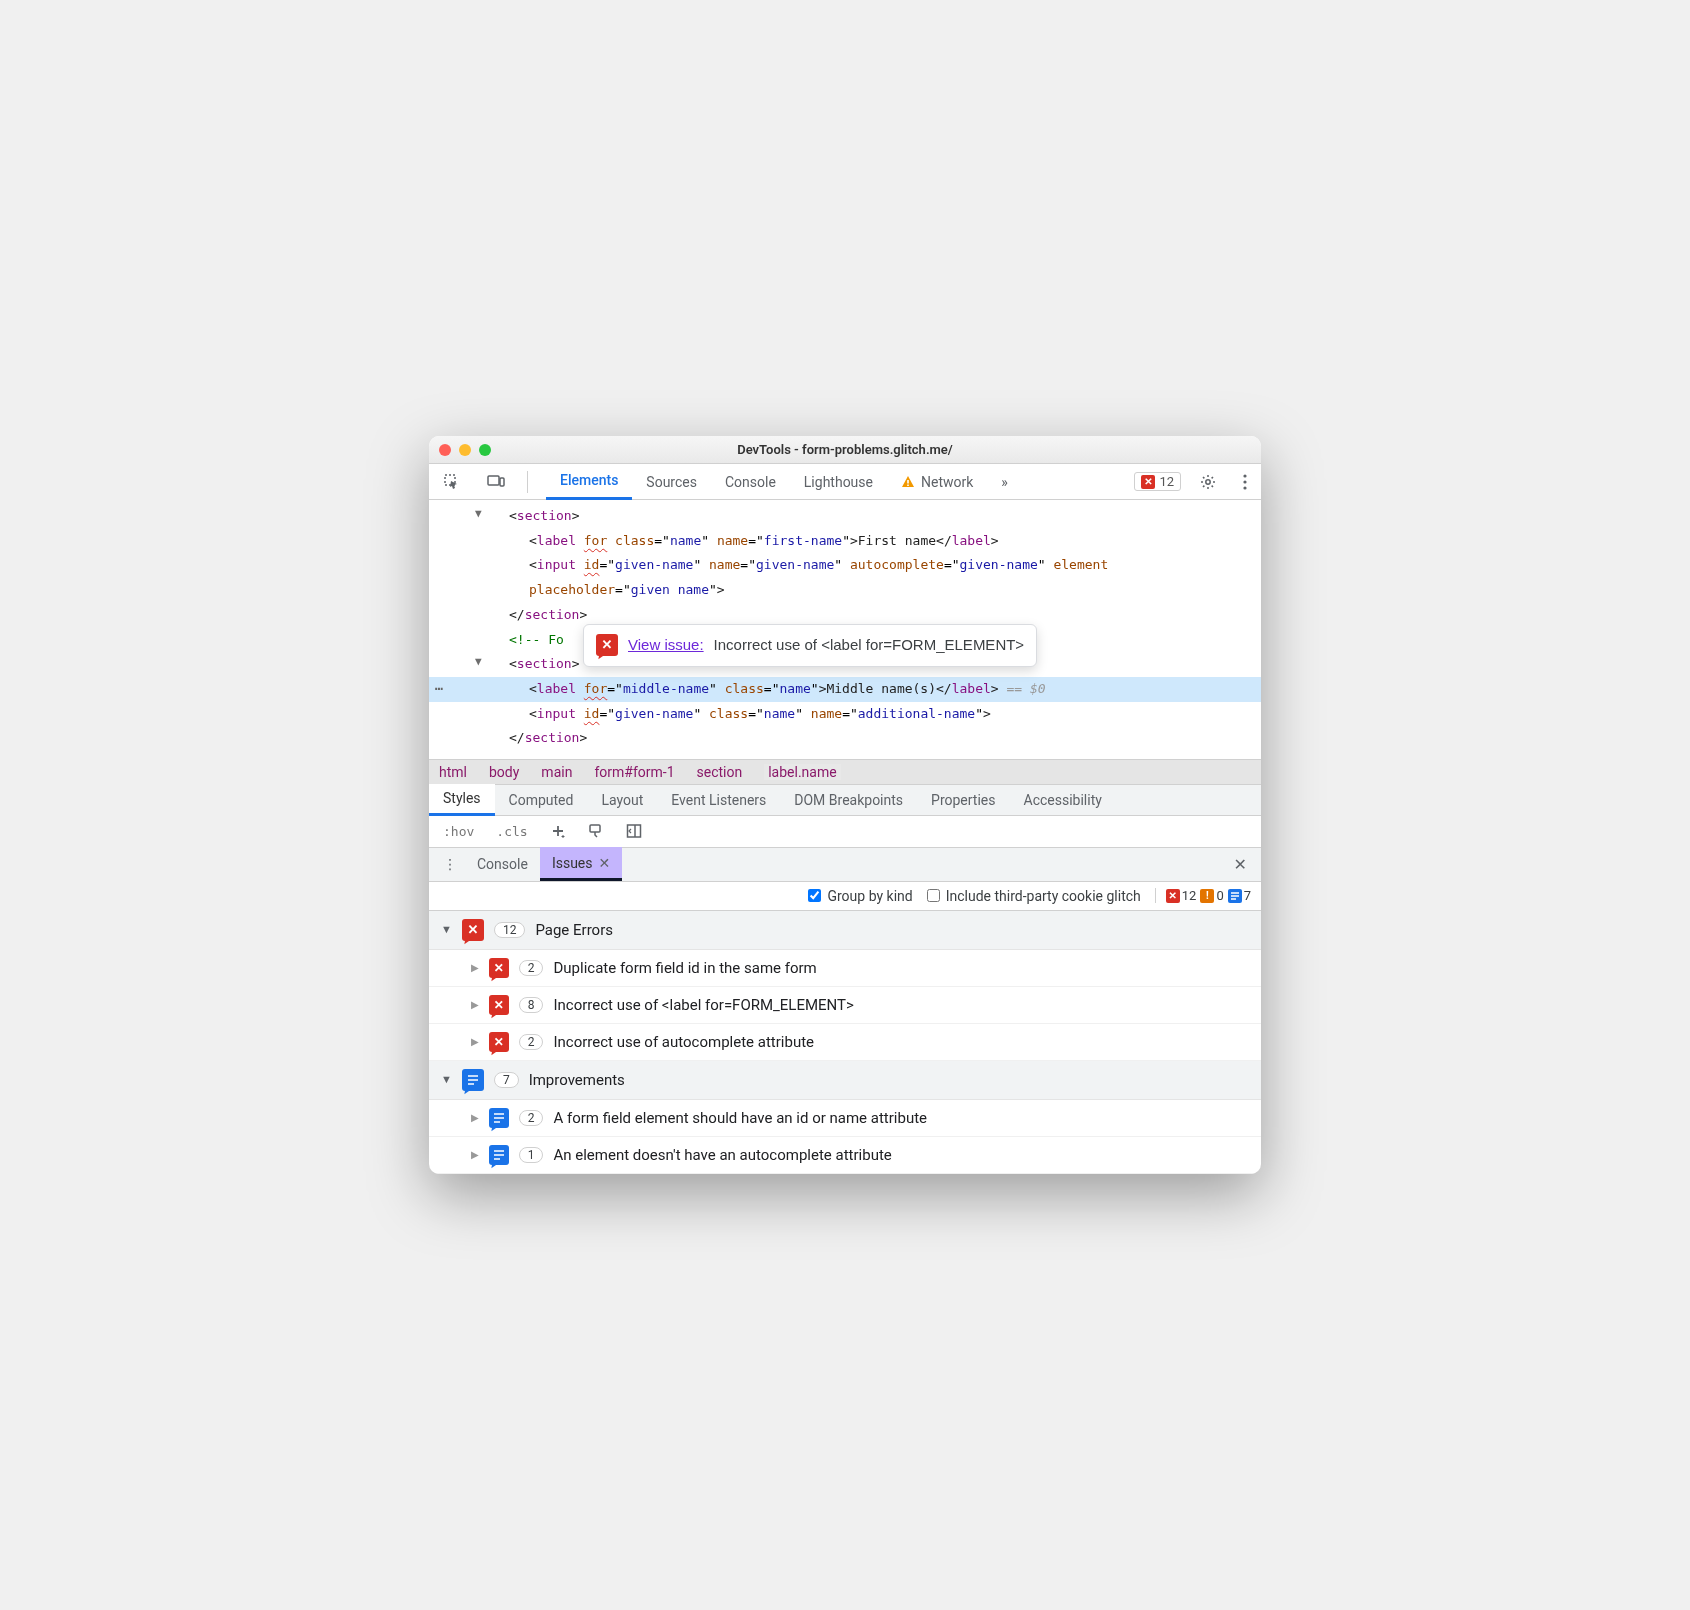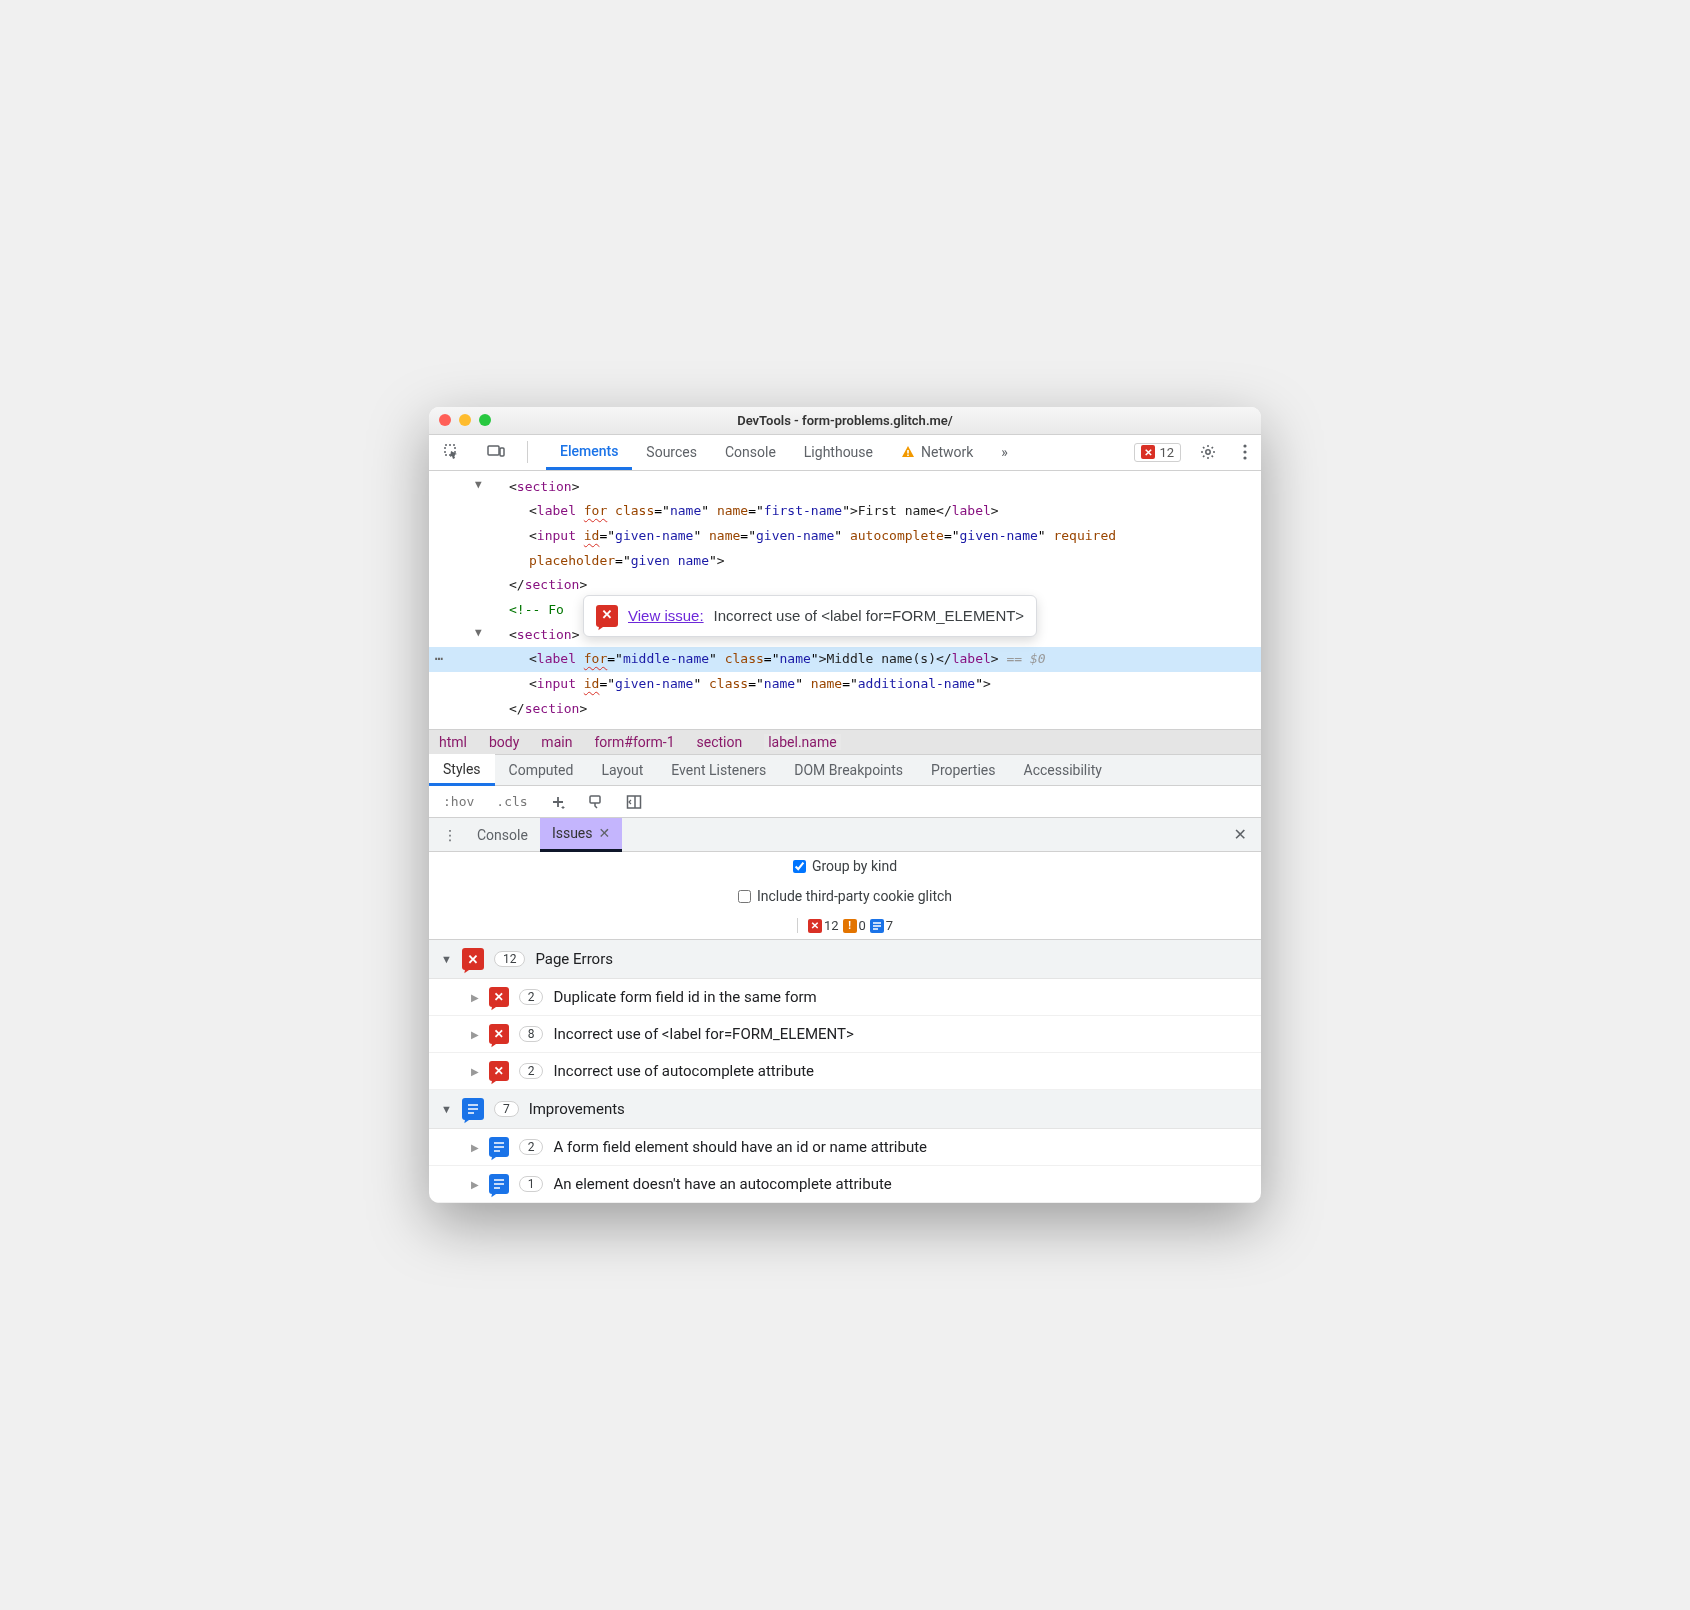--- a/index.html
+++ b/index.html
@@ -90,21 +90,21 @@
   .filterbar{ display:flex; align-items:center; border-bottom:1px solid #d0d0d0; height:32px; padding:0 8px; font-size:13px; color:#777; gap:10px;}
   .filterbar input{ border:none; outline:none; flex:1; font-size:13px;}
   .filterbar .fbtn{ padding:0 6px; cursor:default; font-family:Menlo,monospace;}
   
   .drawer-tabs{ display:flex; align-items:center; border-bottom:1px solid #d0d0d0; background:#f1f3f4; height:34px; padding:0 6px; font-size:14px;}
   .drawer-tabs .dt{ padding:0 12px; height:34px; display:flex; align-items:center; color:#5f6368; gap:6px; cursor:default;}
   .drawer-tabs .dt.active{ background:#c4b5fd; border-bottom:3px solid #0f172a; color:#333;}
   .drawer-tabs .close{ margin-left:auto; padding:0 8px; color:#5f6368; font-size:16px; cursor:default;}
   .drawer-tabs .dots{ padding:0 8px; color:#5f6368;}
   
-  .drawer-opts{ display:flex; justify-content:flex-end; align-items:center; gap:14px; padding:6px 10px; border-bottom:1px solid #d0d0d0; font-size:14px; color:#3c4043;flex-direction:column;}
+  .drawer-opts{ display:flex; justify-content:flex-end; align-items:center; gap:14px; padding:6px 10px; border-bottom:1px solid #d0d0d0; font-size:14px; color:#3c4043;}
   .drawer-opts label{ display:flex; align-items:center; gap:6px;}
   .drawer-opts .counts{ display:flex; gap:4px; align-items:center; border-left:1px solid #d0d0d0; padding-left:10px;}
   .minibadge{ display:inline-flex; align-items:center; gap:2px; font-size:13px;}
   .sq-r{width:14px;height:14px;background:#d93025;color:#fff;font-size:10px;font-weight:bold;display:inline-flex;align-items:center;justify-content:center;border-radius:2px;}
   .sq-o{width:14px;height:14px;background:#e37400;color:#fff;font-size:10px;font-weight:bold;display:inline-flex;align-items:center;justify-content:center;border-radius:2px;}
   .sq-b{width:14px;height:14px;background:#1a73e8;color:#fff;display:inline-flex;align-items:center;justify-content:center;border-radius:2px;}
   
   .issues{ font-size:15px; color:#202124;}
   .cat{ display:flex; align-items:center; gap:10px; padding:8px 12px; background:#f1f3f4; border-bottom:1px solid #e4e4e4;}
   .cat .arr{ color:#5f6368; font-size:11px;}
@@ -183,21 +183,21 @@
           <circle cx="2" cy="2" r="1.6" fill="#5f6368"></circle>
           <circle cx="2" cy="8" r="1.6" fill="#5f6368"></circle>
           <circle cx="2" cy="14" r="1.6" fill="#5f6368"></circle>
         </svg>
     </div>
   </div>
 
   <div class="dom" id="dom-tree">
     <div class="ln" style="padding-left: 80px;"><span class="tri" style="left: 46px;">▼</span><span><span class="txt">&lt;</span><span class="tag">section</span><span class="txt">&gt;</span></span></div>
       <div class="ln" style="padding-left: 100px;"><span><span class="txt">&lt;</span><span class="tag">label</span> <span class="attr squig">for</span> <span class="attr">class</span>="<span class="val">name</span>" <span class="attr">name</span>="<span class="val">first-name</span>"<span class="txt">&gt;</span><span class="txt">First name</span><span class="txt">&lt;/</span><span class="tag">label</span><span class="txt">&gt;</span></span></div>
-      <div class="ln" style="padding-left: 100px;"><span><span class="txt">&lt;</span><span class="tag">input</span> <span class="attr squig">id</span>="<span class="val">given-name</span>" <span class="attr">name</span>="<span class="val">given-name</span>" <span class="attr">autocomplete</span>="<span class="val">given-name</span>" <span class="attr">required</span></span></div>
+      <div class="ln" style="padding-left: 100px;"><span><span class="txt">&lt;</span><span class="tag">input</span> <span class="attr squig">id</span>="<span class="val">given-name</span>" <span class="attr">name</span>="<span class="val">given-name</span>" <span class="attr">autocomplete</span>="<span class="val">given-name</span>" <span class="attr">element</span></span></div>
       <div class="ln" style="padding-left: 100px;"><span><span class="attr">placeholder</span>="<span class="val">given name</span>"<span class="txt">&gt;</span></span></div>
       <div class="ln" style="padding-left: 80px;"><span><span class="txt">&lt;/</span><span class="tag">section</span><span class="txt">&gt;</span></span></div>
       <div class="ln" style="padding-left: 80px;"><span><span class="cmt">&lt;!-- Fo</span></span></div>
       <div class="ln" style="padding-left: 80px;"><span class="tri" style="left: 46px;">▼</span><span><span class="txt">&lt;</span><span class="tag">section</span><span class="txt">&gt;</span></span></div>
       <div class="ln sel" style="padding-left: 100px;"><span><span class="txt">&lt;</span><span class="tag">label</span> <span class="attr squig">for</span>="<span class="val">middle-name</span>" <span class="attr">class</span>="<span class="val">name</span>"<span class="txt">&gt;</span><span class="txt">Middle name(s)</span><span class="txt">&lt;/</span><span class="tag">label</span><span class="txt">&gt;</span> <span class="eq">== $0</span></span></div>
       <div class="ln" style="padding-left: 100px;"><span><span class="txt">&lt;</span><span class="tag">input</span> <span class="attr squig">id</span>="<span class="val">given-name</span>" <span class="attr">class</span>="<span class="val">name</span>" <span class="attr">name</span>="<span class="val">additional-name</span>"<span class="txt">&gt;</span></span></div>
       <div class="ln" style="padding-left: 80px;"><span><span class="txt">&lt;/</span><span class="tag">section</span><span class="txt">&gt;</span></span></div>
       <div class="tooltip" style="top:124px;left:154px;">
       <span class="chatx">✕</span>
       <span class="lnk">View issue:</span>

